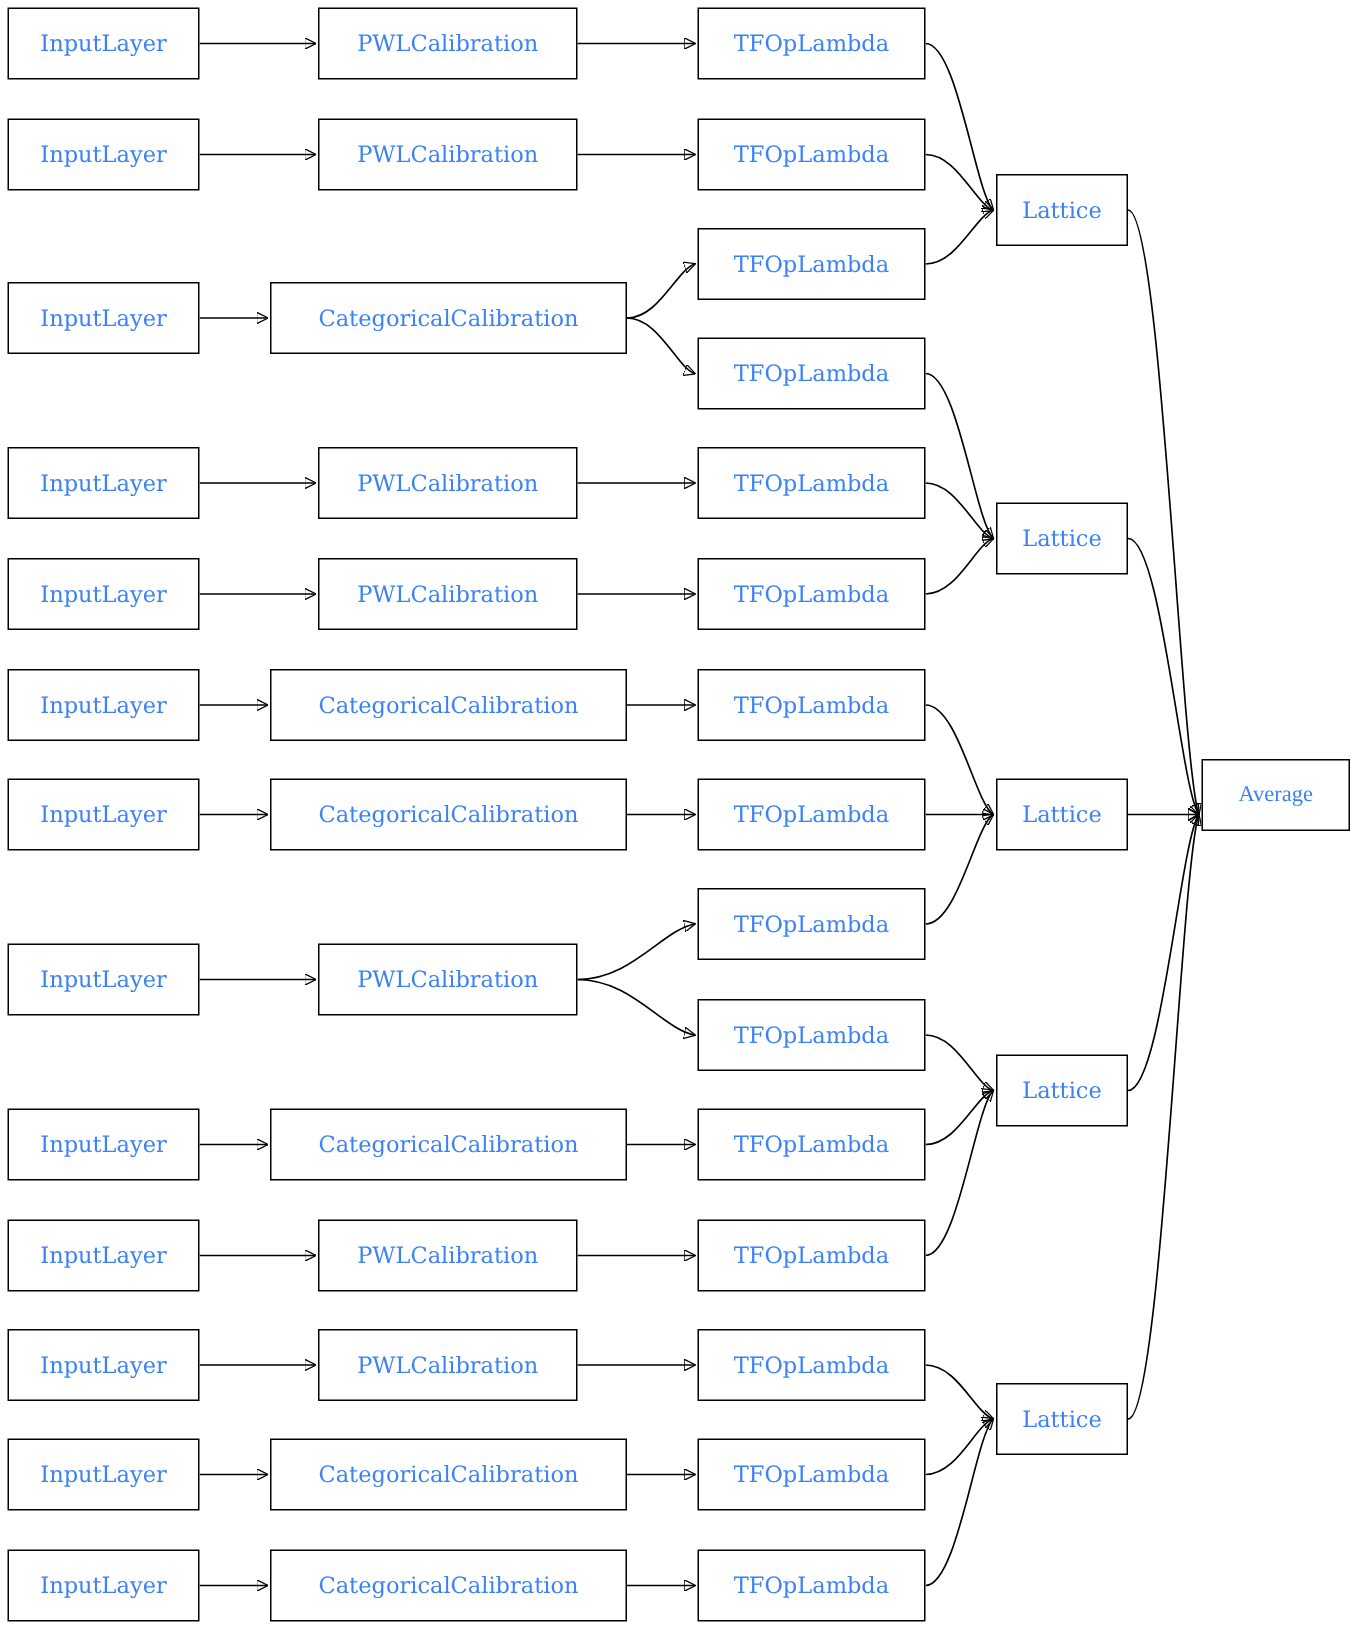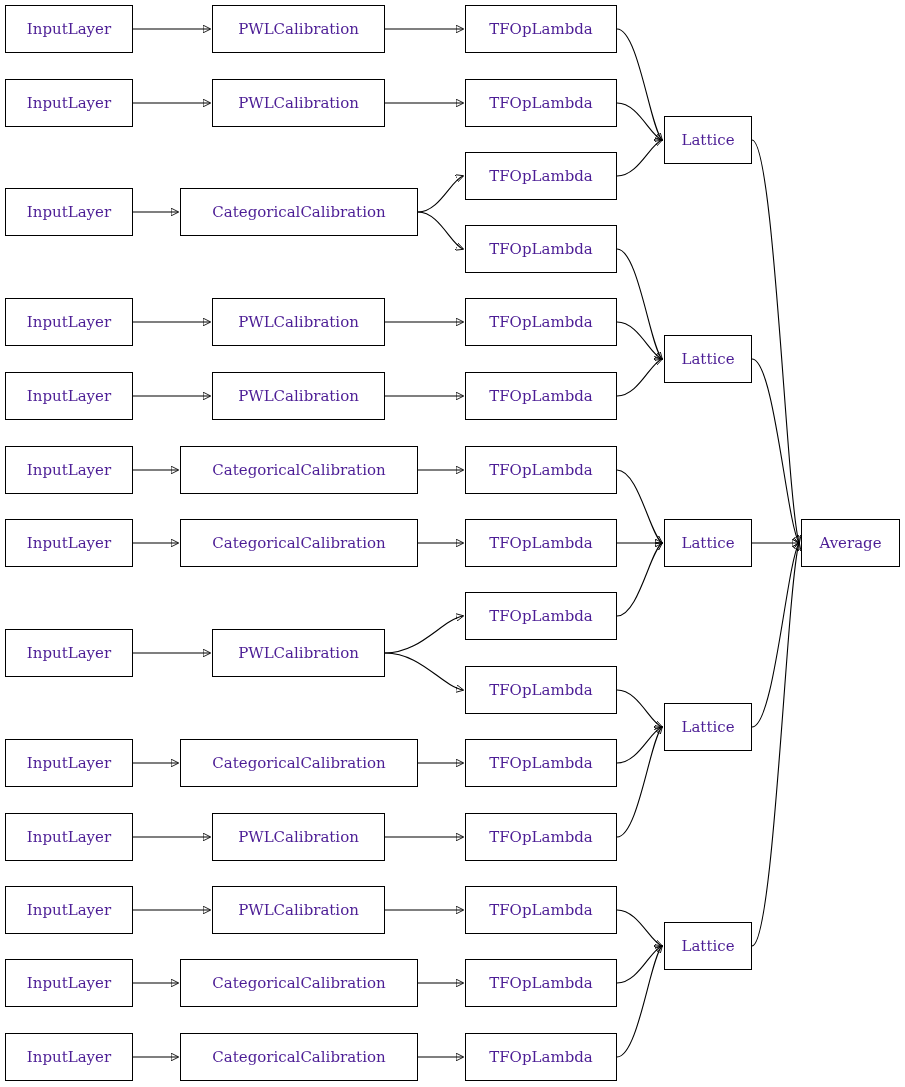--- a/index.html
+++ b/index.html
@@ -13,21 +13,21 @@
   }
   .node{
     position:absolute;
     box-sizing:border-box;
     border:1px solid #000000;
     background:#ffffff;
     display:flex;
     align-items:center;
     justify-content:center;
     font-size:15px;
-    color:#4c1d95;
+    color:#3b82f6;
     line-height:1;
     white-space:nowrap;
     z-index:2;
   }
   #edges{
     position:absolute;
     left:0;top:0;
     width:905px;height:1087px;
     z-index:1;
     pointer-events:none;
@@ -139,15 +139,15 @@
       <div class="node" style="left: 465px; top: 739px; width: 152px; height: 48px;">TFOpLambda</div>
       <div class="node" style="left: 465px; top: 813px; width: 152px; height: 48px;">TFOpLambda</div>
       <div class="node" style="left: 465px; top: 886px; width: 152px; height: 48px;">TFOpLambda</div>
       <div class="node" style="left: 465px; top: 959px; width: 152px; height: 48px;">TFOpLambda</div>
       <div class="node" style="left: 465px; top: 1033px; width: 152px; height: 48px;">TFOpLambda</div>
       <div class="node" style="left: 664px; top: 116px; width: 88px; height: 48px;">Lattice</div>
       <div class="node" style="left: 664px; top: 335px; width: 88px; height: 48px;">Lattice</div>
       <div class="node" style="left: 664px; top: 519px; width: 88px; height: 48px;">Lattice</div>
       <div class="node" style="left: 664px; top: 703px; width: 88px; height: 48px;">Lattice</div>
       <div class="node" style="left: 664px; top: 922px; width: 88px; height: 48px;">Lattice</div>
-      <div class="node" style="left: 801px; top: 519px; width: 99px; height: 48px;">Average</div>
+      <div class="node" style="left: 801px; top: 506px; width: 99px; height: 48px; font-family: Liberation Serif, serif;">Average</div>
     </div>
 </div>
 
 </body></html>

